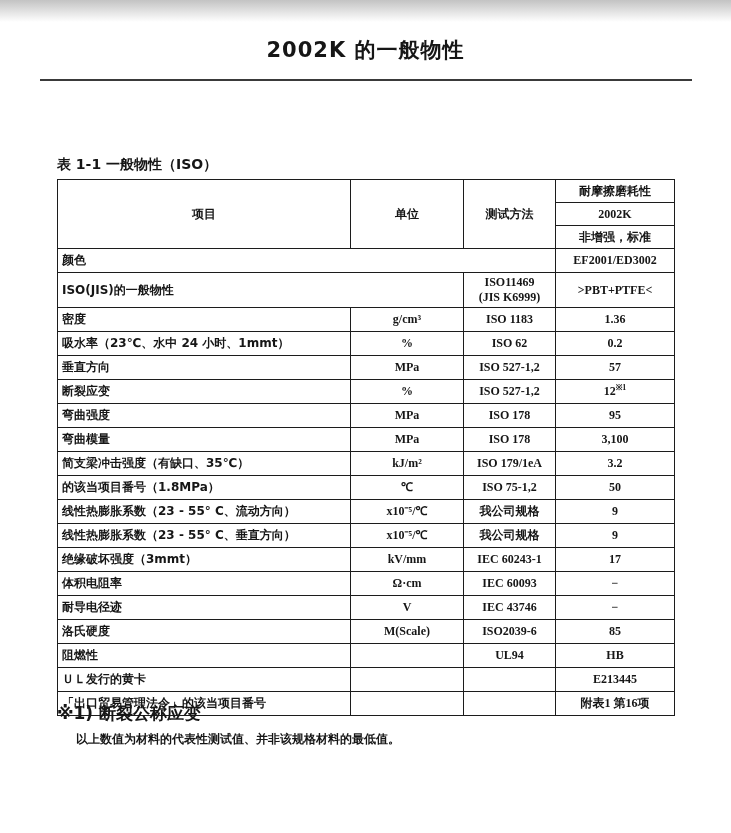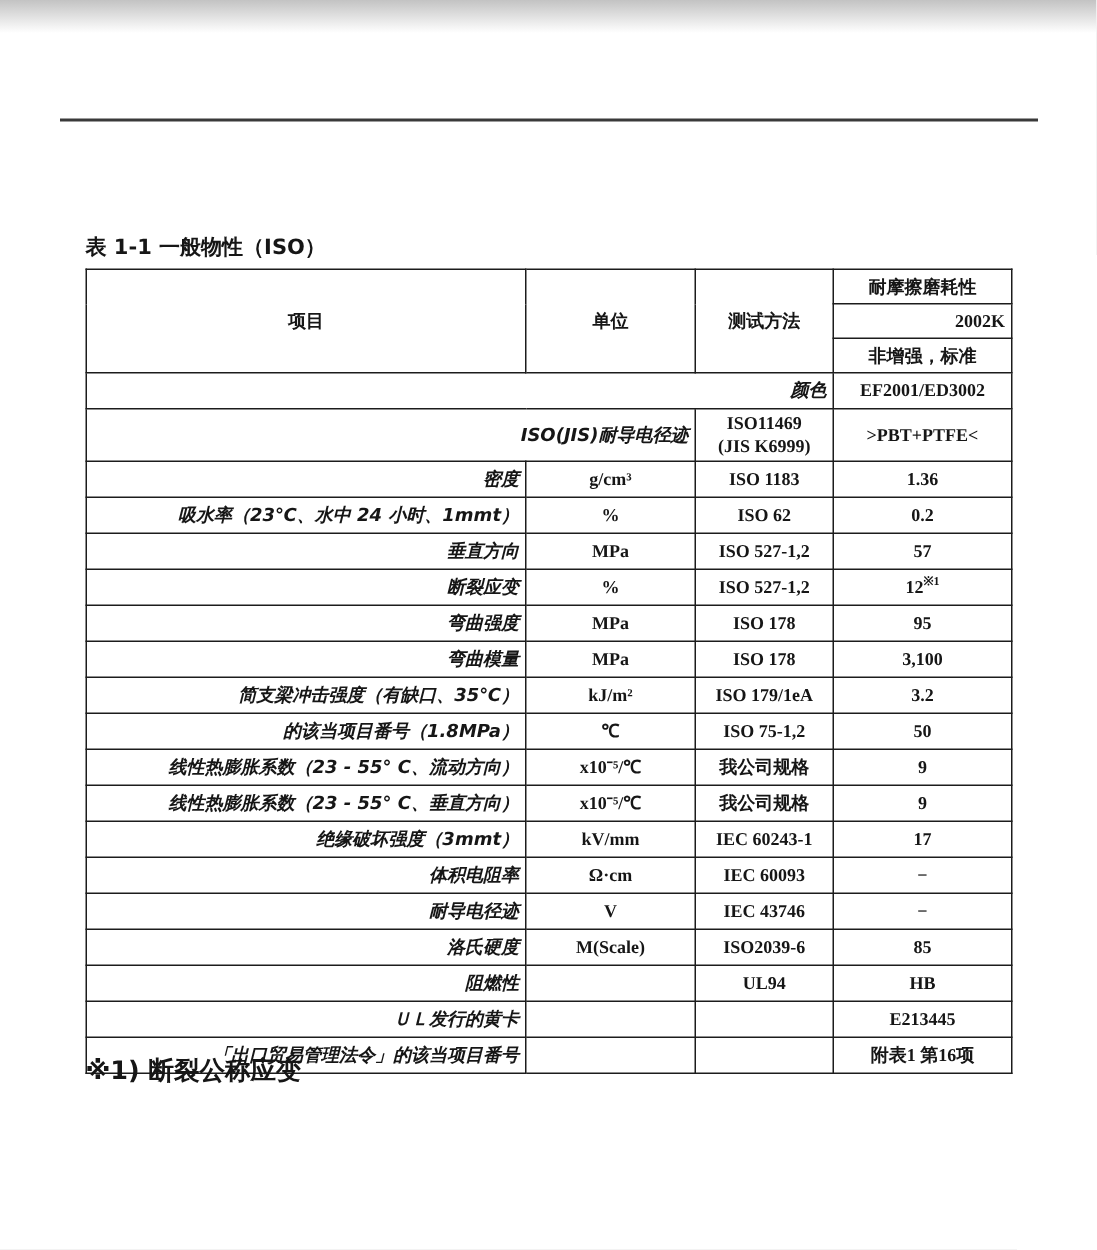--- a/index.html
+++ b/index.html
@@ -22,36 +22,37 @@
   }
   table.props{
     position:absolute;top:179px;left:57px;width:617px;
     border-collapse:collapse;table-layout:fixed;
     font-size:12px;font-weight:600;color:#161616;
   }
   table.props td{
     border:1px solid #1c1c1c;padding:0 4px;height:23px;
     vertical-align:middle;line-height:1.2;overflow:hidden;white-space:nowrap;
   }
-  td.item{text-align:right;padding-left:5px;font-style:italic;}
+  td.item{text-align:left;padding-left:5px;}
   td.c{text-align:center;font-family:Liberation Serif, serif;}
   tr.hsub td{height:22px;}
-  td.thick-bot{border-bottom:2px solid #8a8a8a;text-align:right;}
+  td.thick-bot{border-bottom:2px solid #8a8a8a;}
   tr.tall td{height:34px;}
   .two-line div{line-height:1.25;}
   sup.note-ref{font-size:8px;vertical-align:super;line-height:0;}
   .footnote-1{position:absolute;top:702px;left:57px;font-size:17px;font-weight:600;}
   .footnote-2{position:absolute;top:731px;left:76px;font-size:12px;font-weight:600;}
 </style>
 </head>
 <body>
 
 <div class="page">
   <div class="top-shade"></div>
 
+  <h1 class="doc-title">2002K 的一般物性</h1>
   <div class="title-rule"></div>
 
   <div class="table-caption">表 1-1  一般物性（ISO）</div>
 
   <table class="props">
     <colgroup>
       <col style="width:293px">
         <col style="width:113px">
         <col style="width:92px">
         <col style="width:119px">
@@ -70,21 +71,21 @@
       <tr class="hsub">
         <td class="c">非增强，标准</td>
       </tr>
 
       <tr>
         <td class="item" colspan="3">颜色</td>
         <td class="c">EF2001/ED3002</td>
       </tr>
 
       <tr class="tall">
-        <td class="item" colspan="2">ISO(JIS)耐导电径迹</td>
+        <td class="item" colspan="2">ISO(JIS)的一般物性</td>
         <td class="c two-line">
           <div>ISO11469</div>
           <div>(JIS K6999)</div>
         </td>
         <td class="c">&gt;PBT+PTFE&lt;</td>
       </tr>
 
       <tr>
         <td class="item">密度</td>
         <td class="c">g/cm³</td>
@@ -200,13 +201,14 @@
       <tr>
         <td class="item">「出口贸易管理法令」的该当项目番号</td>
         <td class="c"></td>
         <td class="c"></td>
         <td class="c">附表1 第16项</td>
       </tr>
     </tbody>
   </table>
 
   <div class="footnote-1">※1) 断裂公称应变</div>
+  <div class="footnote-2">以上数值为材料的代表性测试值、并非该规格材料的最低值。</div>
 </div>
 
 </body></html>

